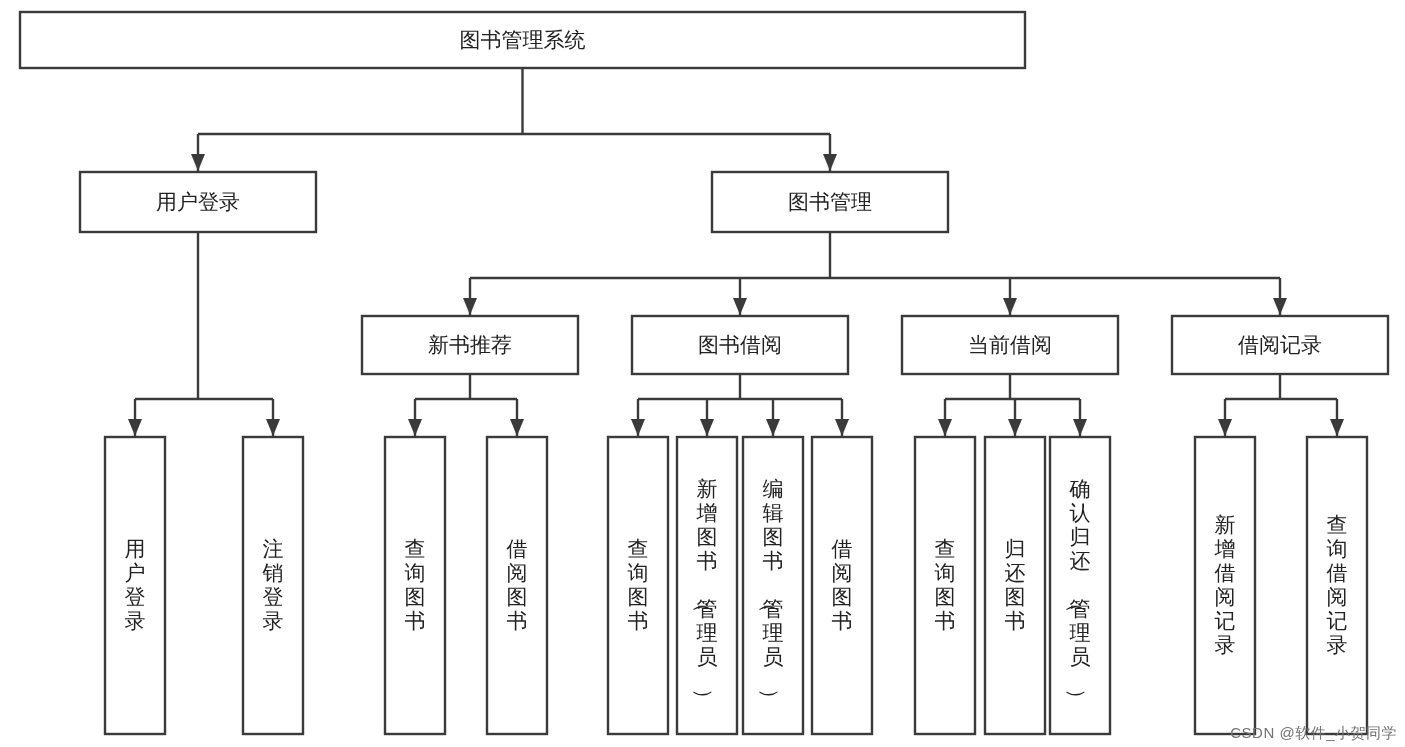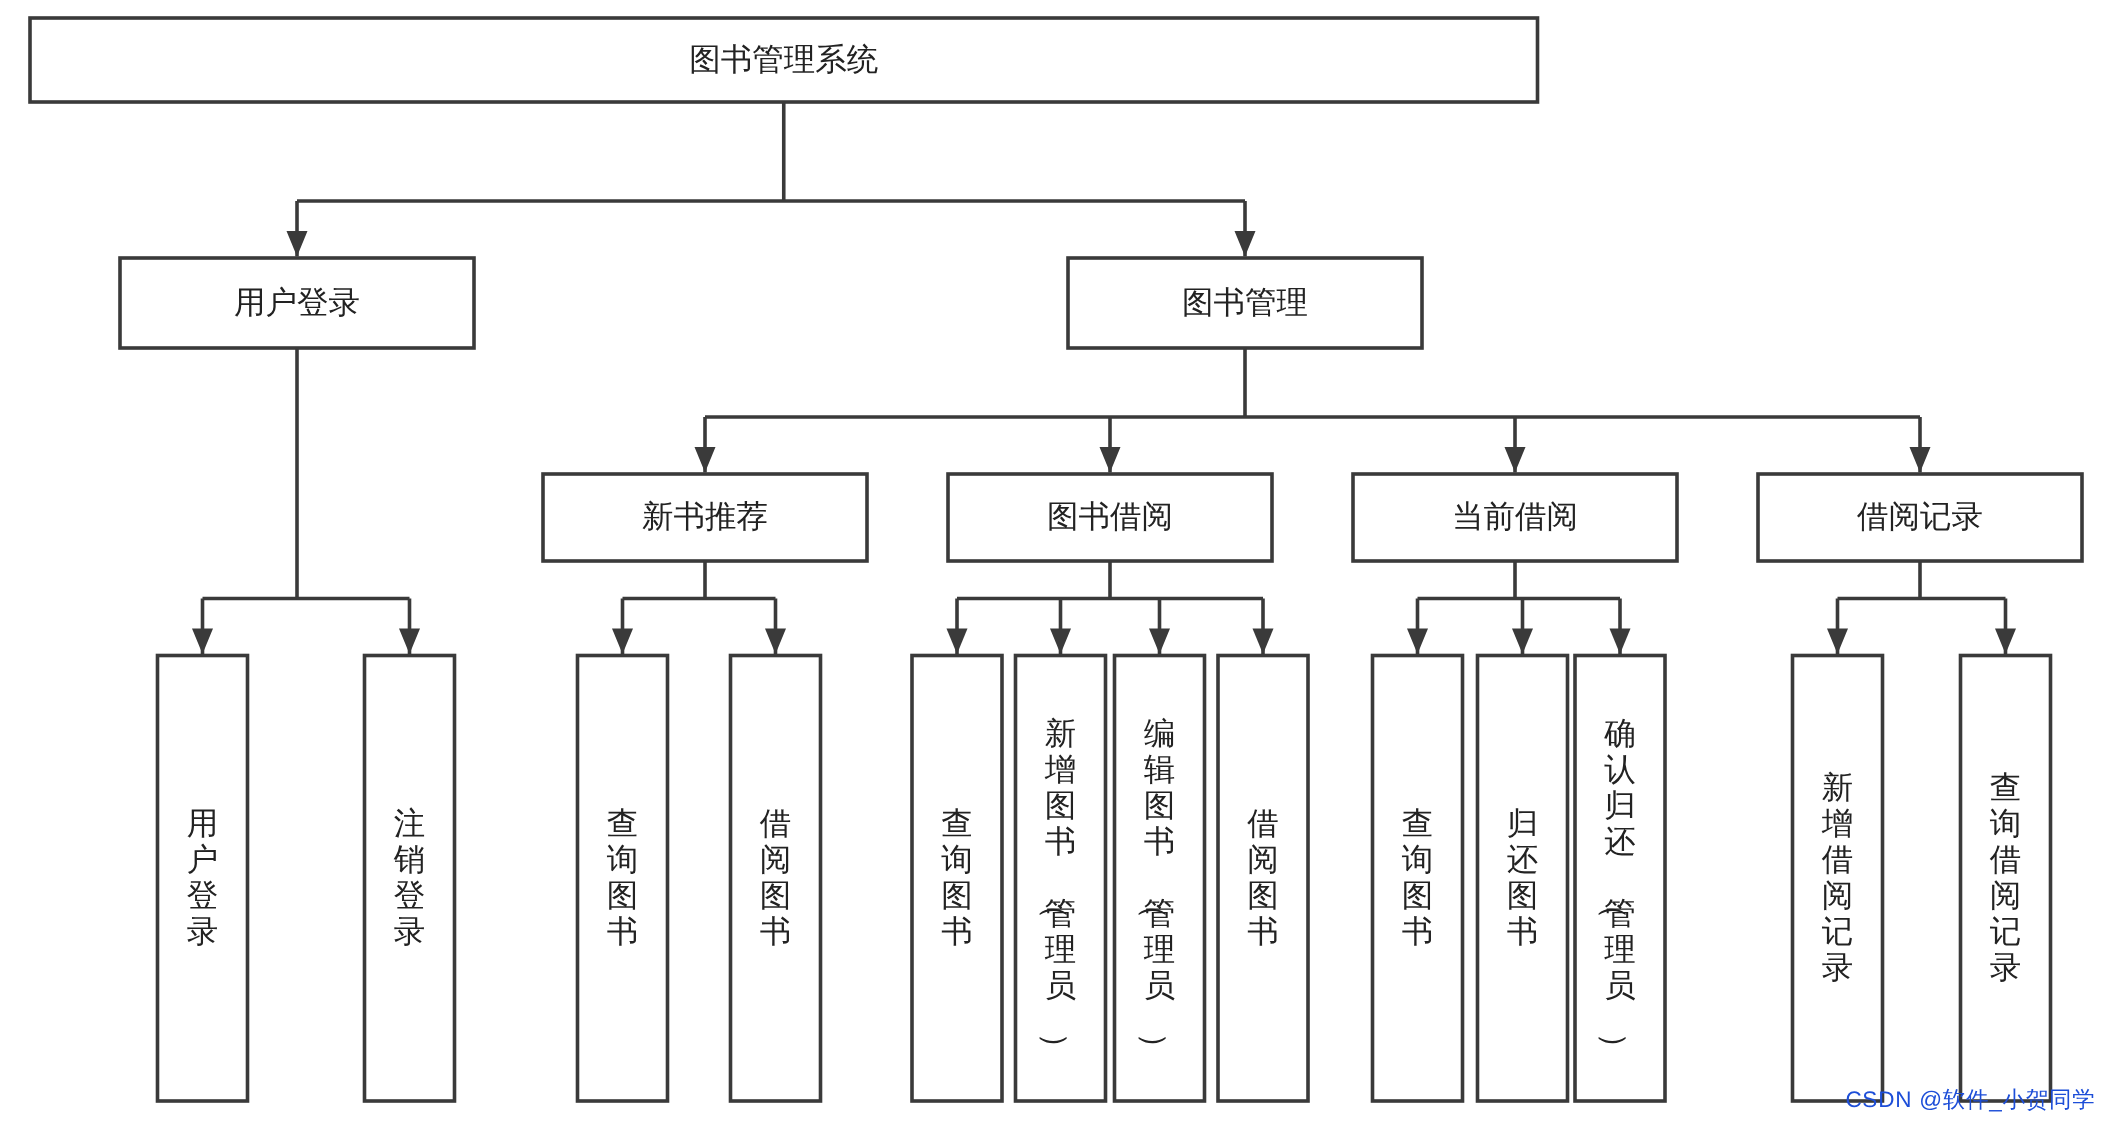--- a/index.html
+++ b/index.html
@@ -51,21 +51,21 @@
     fill: #222222;
     font-size: 21px;
     text-anchor: middle;
   }
   .watermark-text {
     position: absolute;
     right: 8px;
     bottom: 4px;
     font-family: "Liberation Sans", "DejaVu Sans", sans-serif;
     font-size: 15px;
-    color: #1d4ed8;
+    color: #737373;
     white-space: nowrap;
     letter-spacing: 0.5px;
   }
 </style>
 </head>
 <body>
 
 <div id="diagram-root">
   <svg class="diagram" viewBox="0 0 1405 747" xmlns="http://www.w3.org/2000/svg">
     <g id="edges-layer">

